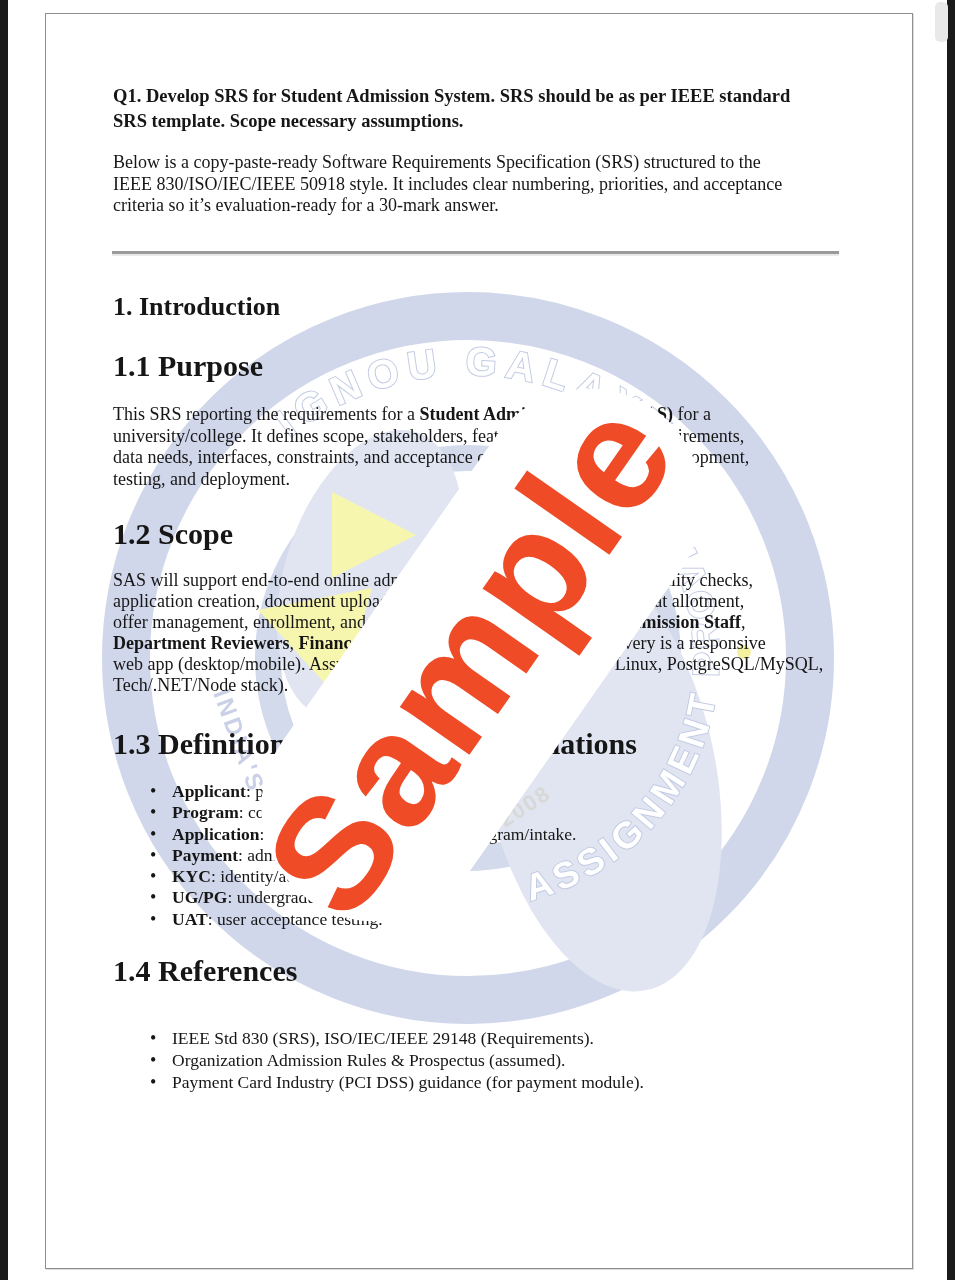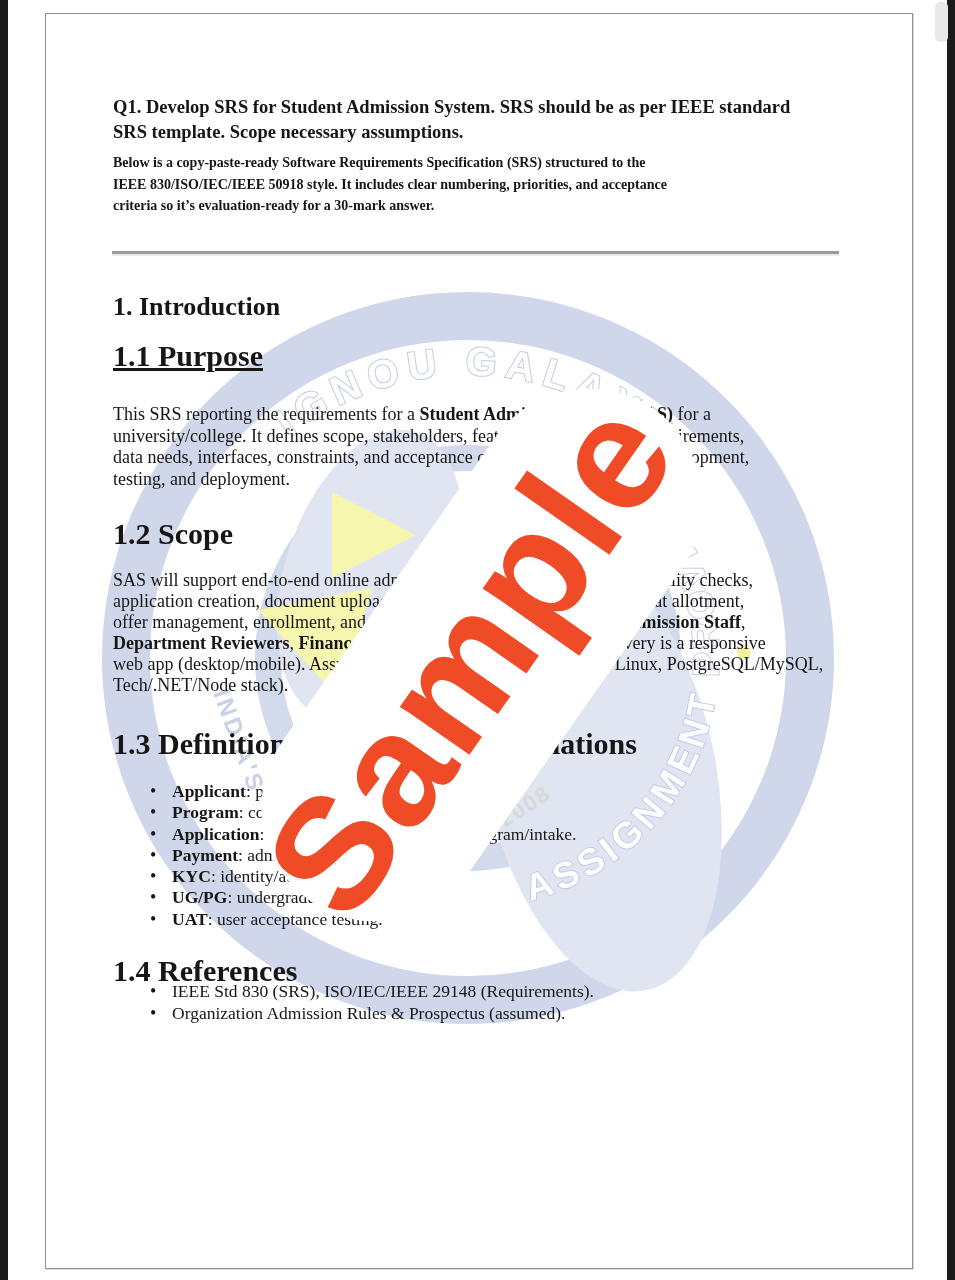--- a/index.html
+++ b/index.html
@@ -18,36 +18,36 @@
   
   #page{
     position:absolute;left:45px;top:13px;width:866px;height:1254px;
     background:#ffffff;border:1px solid #8f8f8f;box-shadow:1px 1px 0 #dcdcdc;z-index:1;
   }
   
   #watermark-svg{position:absolute;left:0;top:0;z-index:2;}
   
   #content{position:absolute;left:0;top:0;width:955px;height:1280px;z-index:3;}
   .blk{position:absolute;left:113px;width:726px;}
-  .q1{top:84px;font-weight:bold;font-size:18.5px;line-height:25px;margin-top:11px;}
-  .intro{top:152px;font-size:14px;line-height:21.5px;font-weight:bold;}
+  .q1{top:84px;font-weight:bold;font-size:18.5px;line-height:25px;}
+  .intro{top:152px;font-size:18px;line-height:21.5px;}
   .rule{top:251px;left:112px;width:727px;height:3px;background:#9a9a9a;border-bottom:2px solid #e9e9e9;}
   .h1{top:287px;font-weight:bold;font-size:26px;line-height:40px;}
   .h2{font-weight:bold;font-size:30px;line-height:33px;}
-  .h2-purpose{top:339px;text-decoration:underline;}
+  .h2-purpose{top:349px;}
   .h2-scope{top:517px;}
   .h2-defs{top:727px;}
   .h2-refs{top:954px;}
   .h2-overview{top:1096px;}
   .para{font-size:18px;}
   .purpose-p{top:404px;line-height:21.5px;}
   .scope-p{top:570px;line-height:20.9px;}
   ul.doclist{list-style:none;margin:0;padding:0;font-size:17.5px;}
   .defs-list{top:781px;line-height:21.3px;}
-  .refs-list{top:980px;line-height:22.2px;}
+  .refs-list{top:1027px;line-height:22.2px;}
   ul.doclist li{position:relative;padding-left:59px;}
   ul.doclist li::before{
     content:"\2022";position:absolute;left:37px;font-size:18px;color:#161616;
   }
   
   #capsule{
     position:absolute;left:368px;top:355px;width:228px;height:600px;
     background:#ffffff;border-radius:120px;transform:rotate(35deg);z-index:4;
   }
   #sample-label{
@@ -142,20 +142,21 @@
       <li><b>Payment</b><span>: admission cycle (AY 2025–26).</span></li>
       <li><b>KYC</b><span>: identity/address checks.</span></li>
       <li><b>UG/PG</b><span>: undergraduate/postgraduate.</span></li>
       <li><b>UAT</b><span>: user acceptance testing.</span></li>
     </ul>
 
     <div class="blk h2 h2-refs">1.4 References</div>
     <ul class="blk doclist refs-list">
       <li><span>IEEE Std 830 (SRS), ISO/IEC/IEEE 29148 (Requirements).</span></li>
       <li><span>Organization Admission Rules &amp; Prospectus (assumed).</span></li>
+      <li><span>Payment Card Industry (PCI DSS) guidance (for payment module).</span></li>
     </ul>
 
   </div>
 
   <div id="capsule"></div>
   <div id="sample-label">Sample</div>
 
   <div class="edge-strip" id="edge-left"></div>
   <div class="edge-strip" id="edge-right"></div>
   <div id="scroll-thumb"></div>

